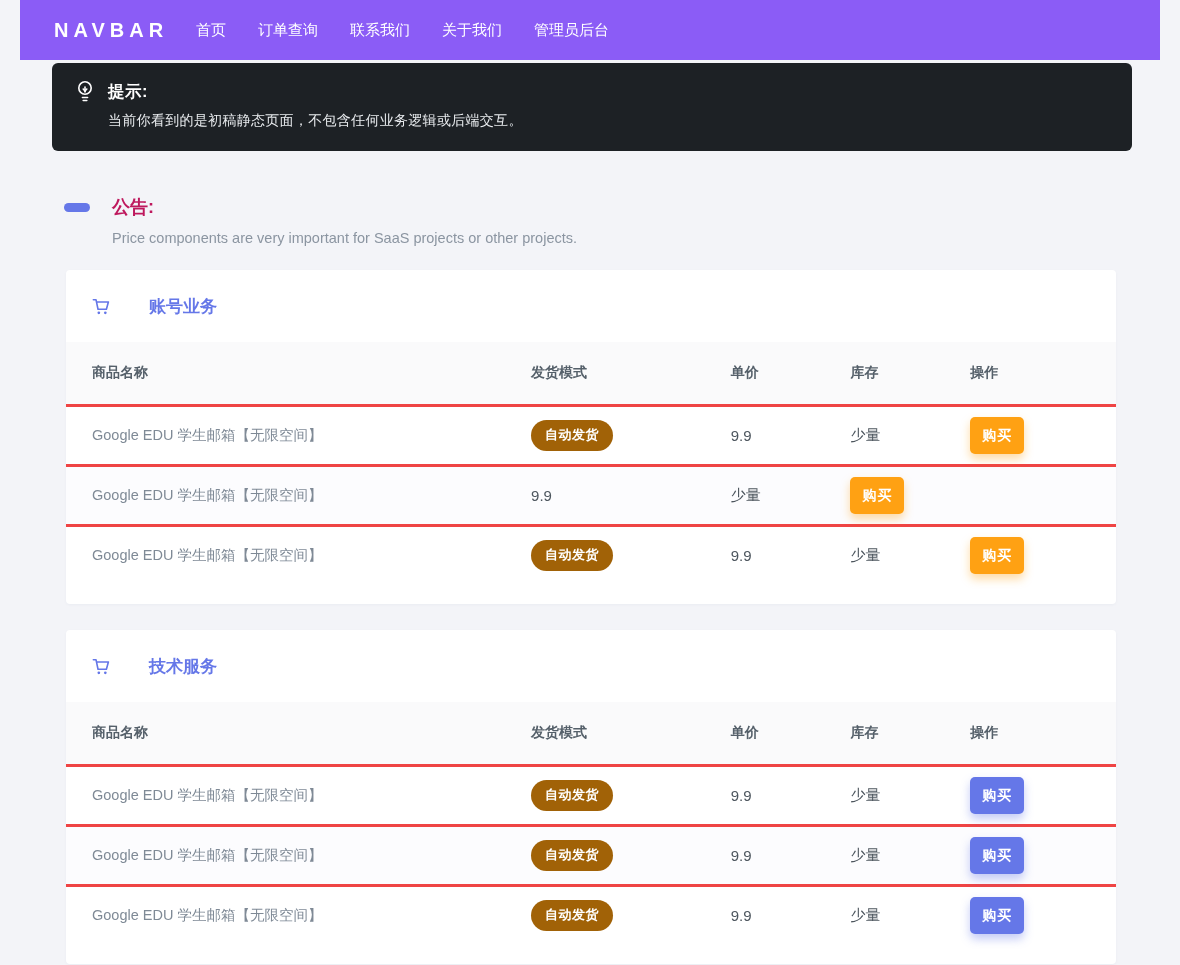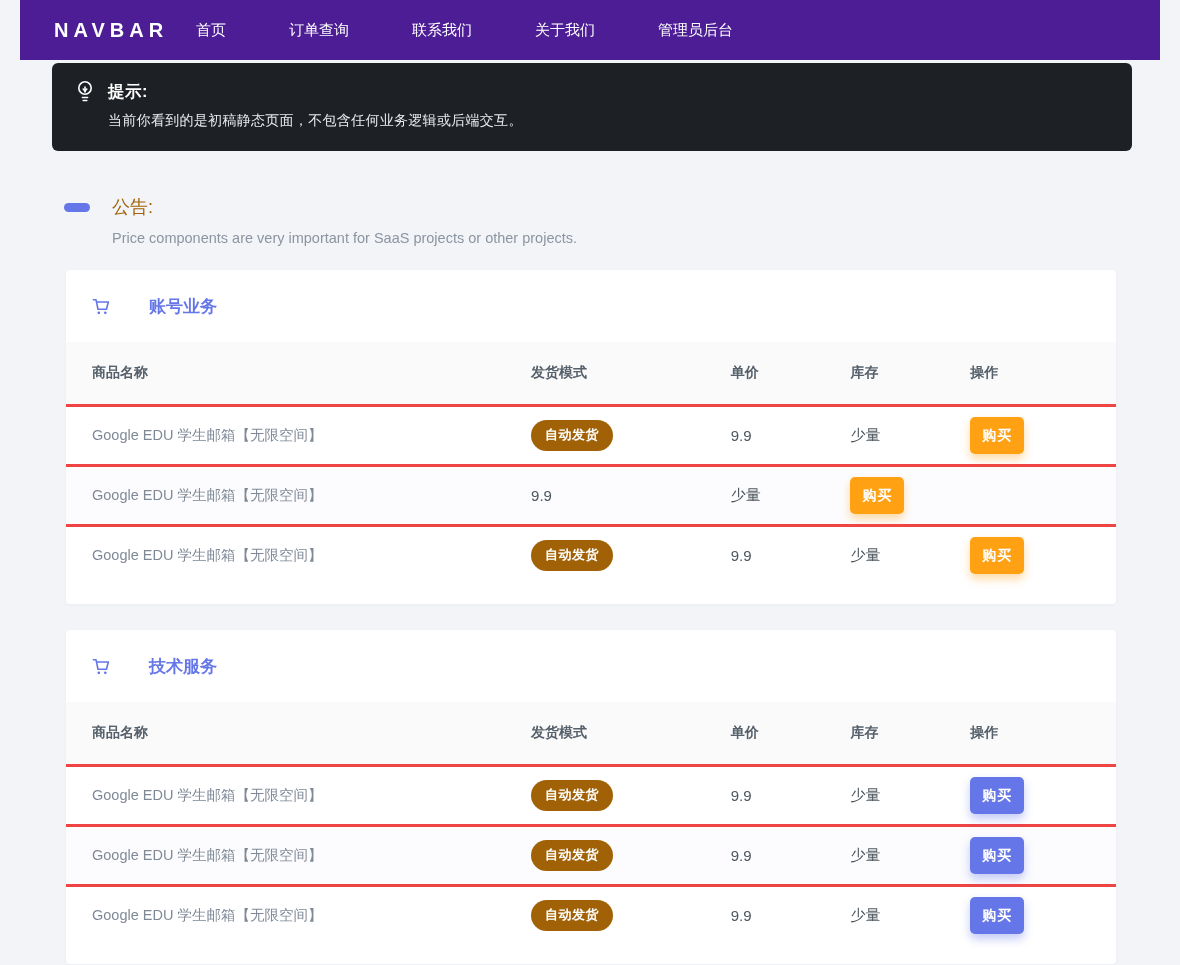--- a/index.html
+++ b/index.html
@@ -8,34 +8,34 @@
     font-family: "Liberation Sans", "DejaVu Sans", sans-serif;
     background: #f3f4f8;
     color: #212529;
     overflow: hidden;
   }
 
   
   .navbar {
     margin: 0 20px;
     height: 60px;
-    background: #4c1d95;
+    background: #8b5cf6;
     display: flex;
     align-items: center;
     padding: 0 16px;
   }
   .brand {
     color: #fff;
     font-size: 20px;
     font-weight: 700;
     letter-spacing: 5px;
     margin: 0 28px 0 18px;
     cursor: pointer;
   }
-  .nav-items { display: flex; align-items: flex-start; gap: 31px; }
+  .nav-items { display: flex; align-items: flex-start; }
   .nav-item {
     color: #fff;
     font-size: 15px;
     margin-right: 32px;
     cursor: pointer;
     white-space: nowrap;
   }
 
   
   .notice {
@@ -58,21 +58,21 @@
   
   .announcement { margin: 44px 48px 0 64px; }
   .ann-title-row { display: flex; align-items: center; }
   .ann-dash {
     width: 26px; height: 9px;
     border-radius: 5px;
     background: #6577e8;
     margin-right: 22px;
     flex: 0 0 auto;
   }
-  .ann-title { font-size: 18px; font-weight: 400; color: #a16207; }
+  .ann-title { font-size: 18px; font-weight: 700; color: #be185d; }
   .ann-body {
     margin: 11px 0 0 48px;
     font-size: 14.5px;
     color: #8b95a1;
   }
 
   
   .card {
     margin: 24px 64px 26px 66px;
     background: #ffffff;

